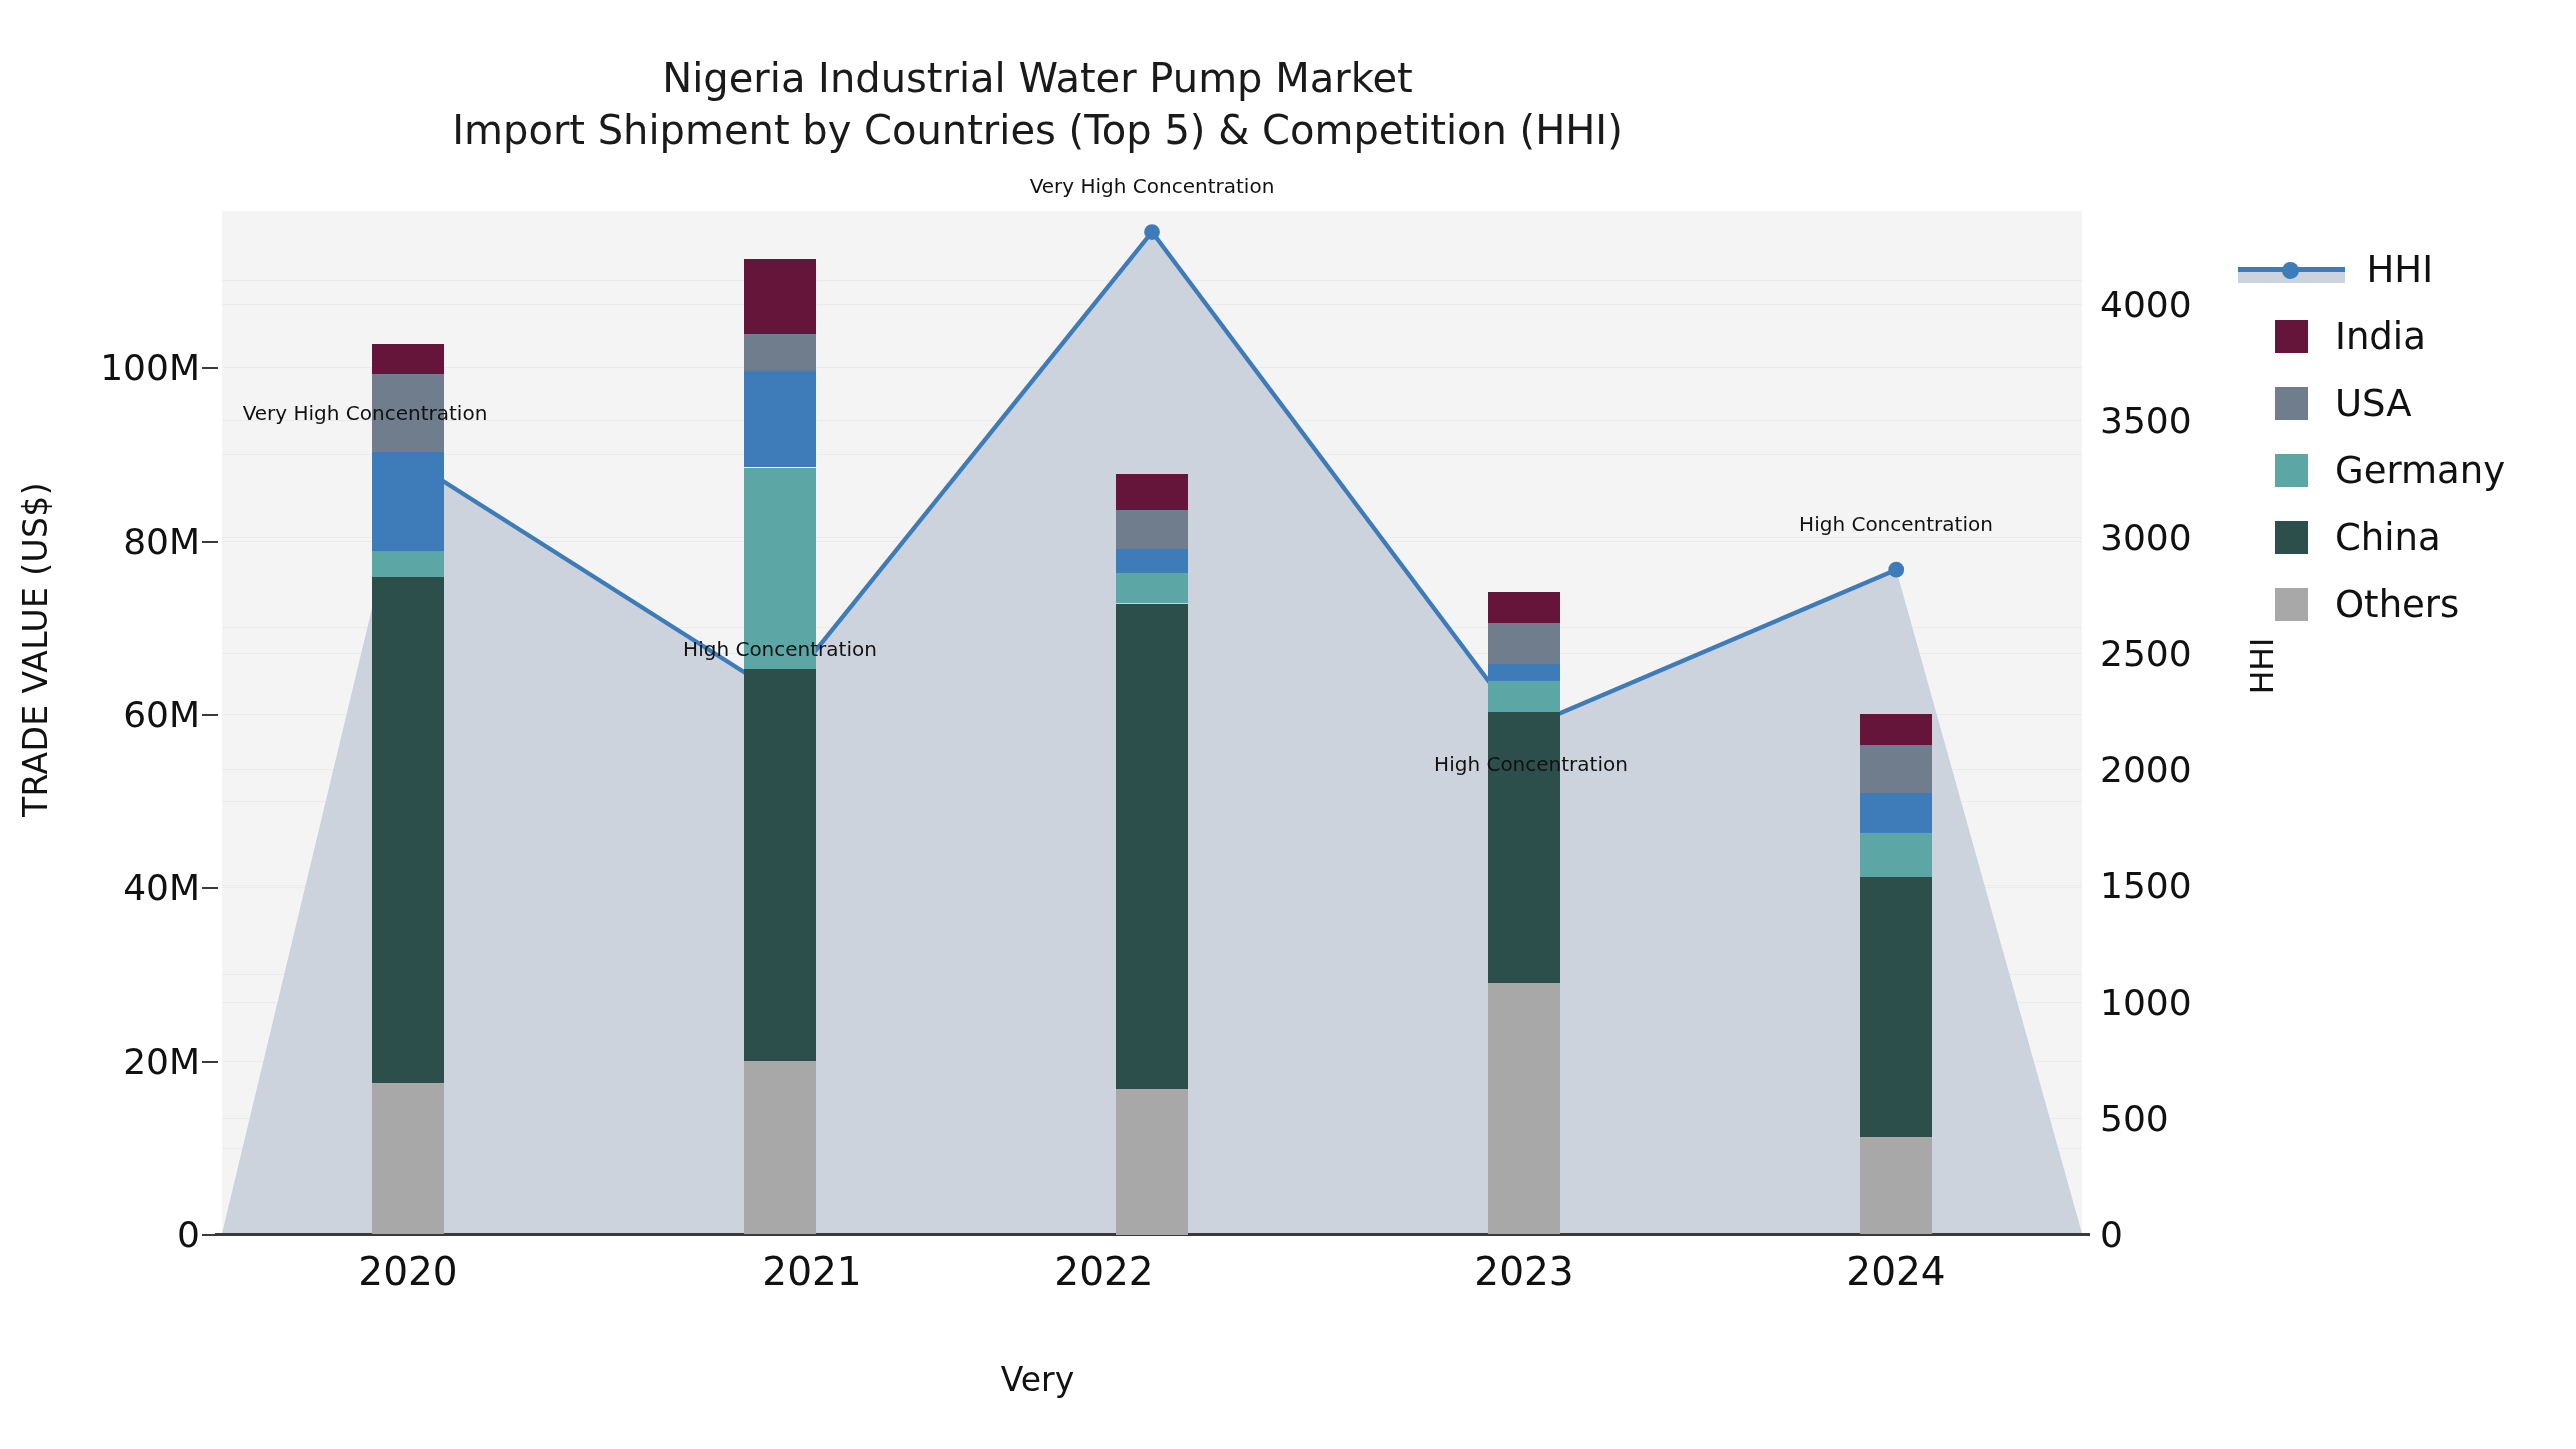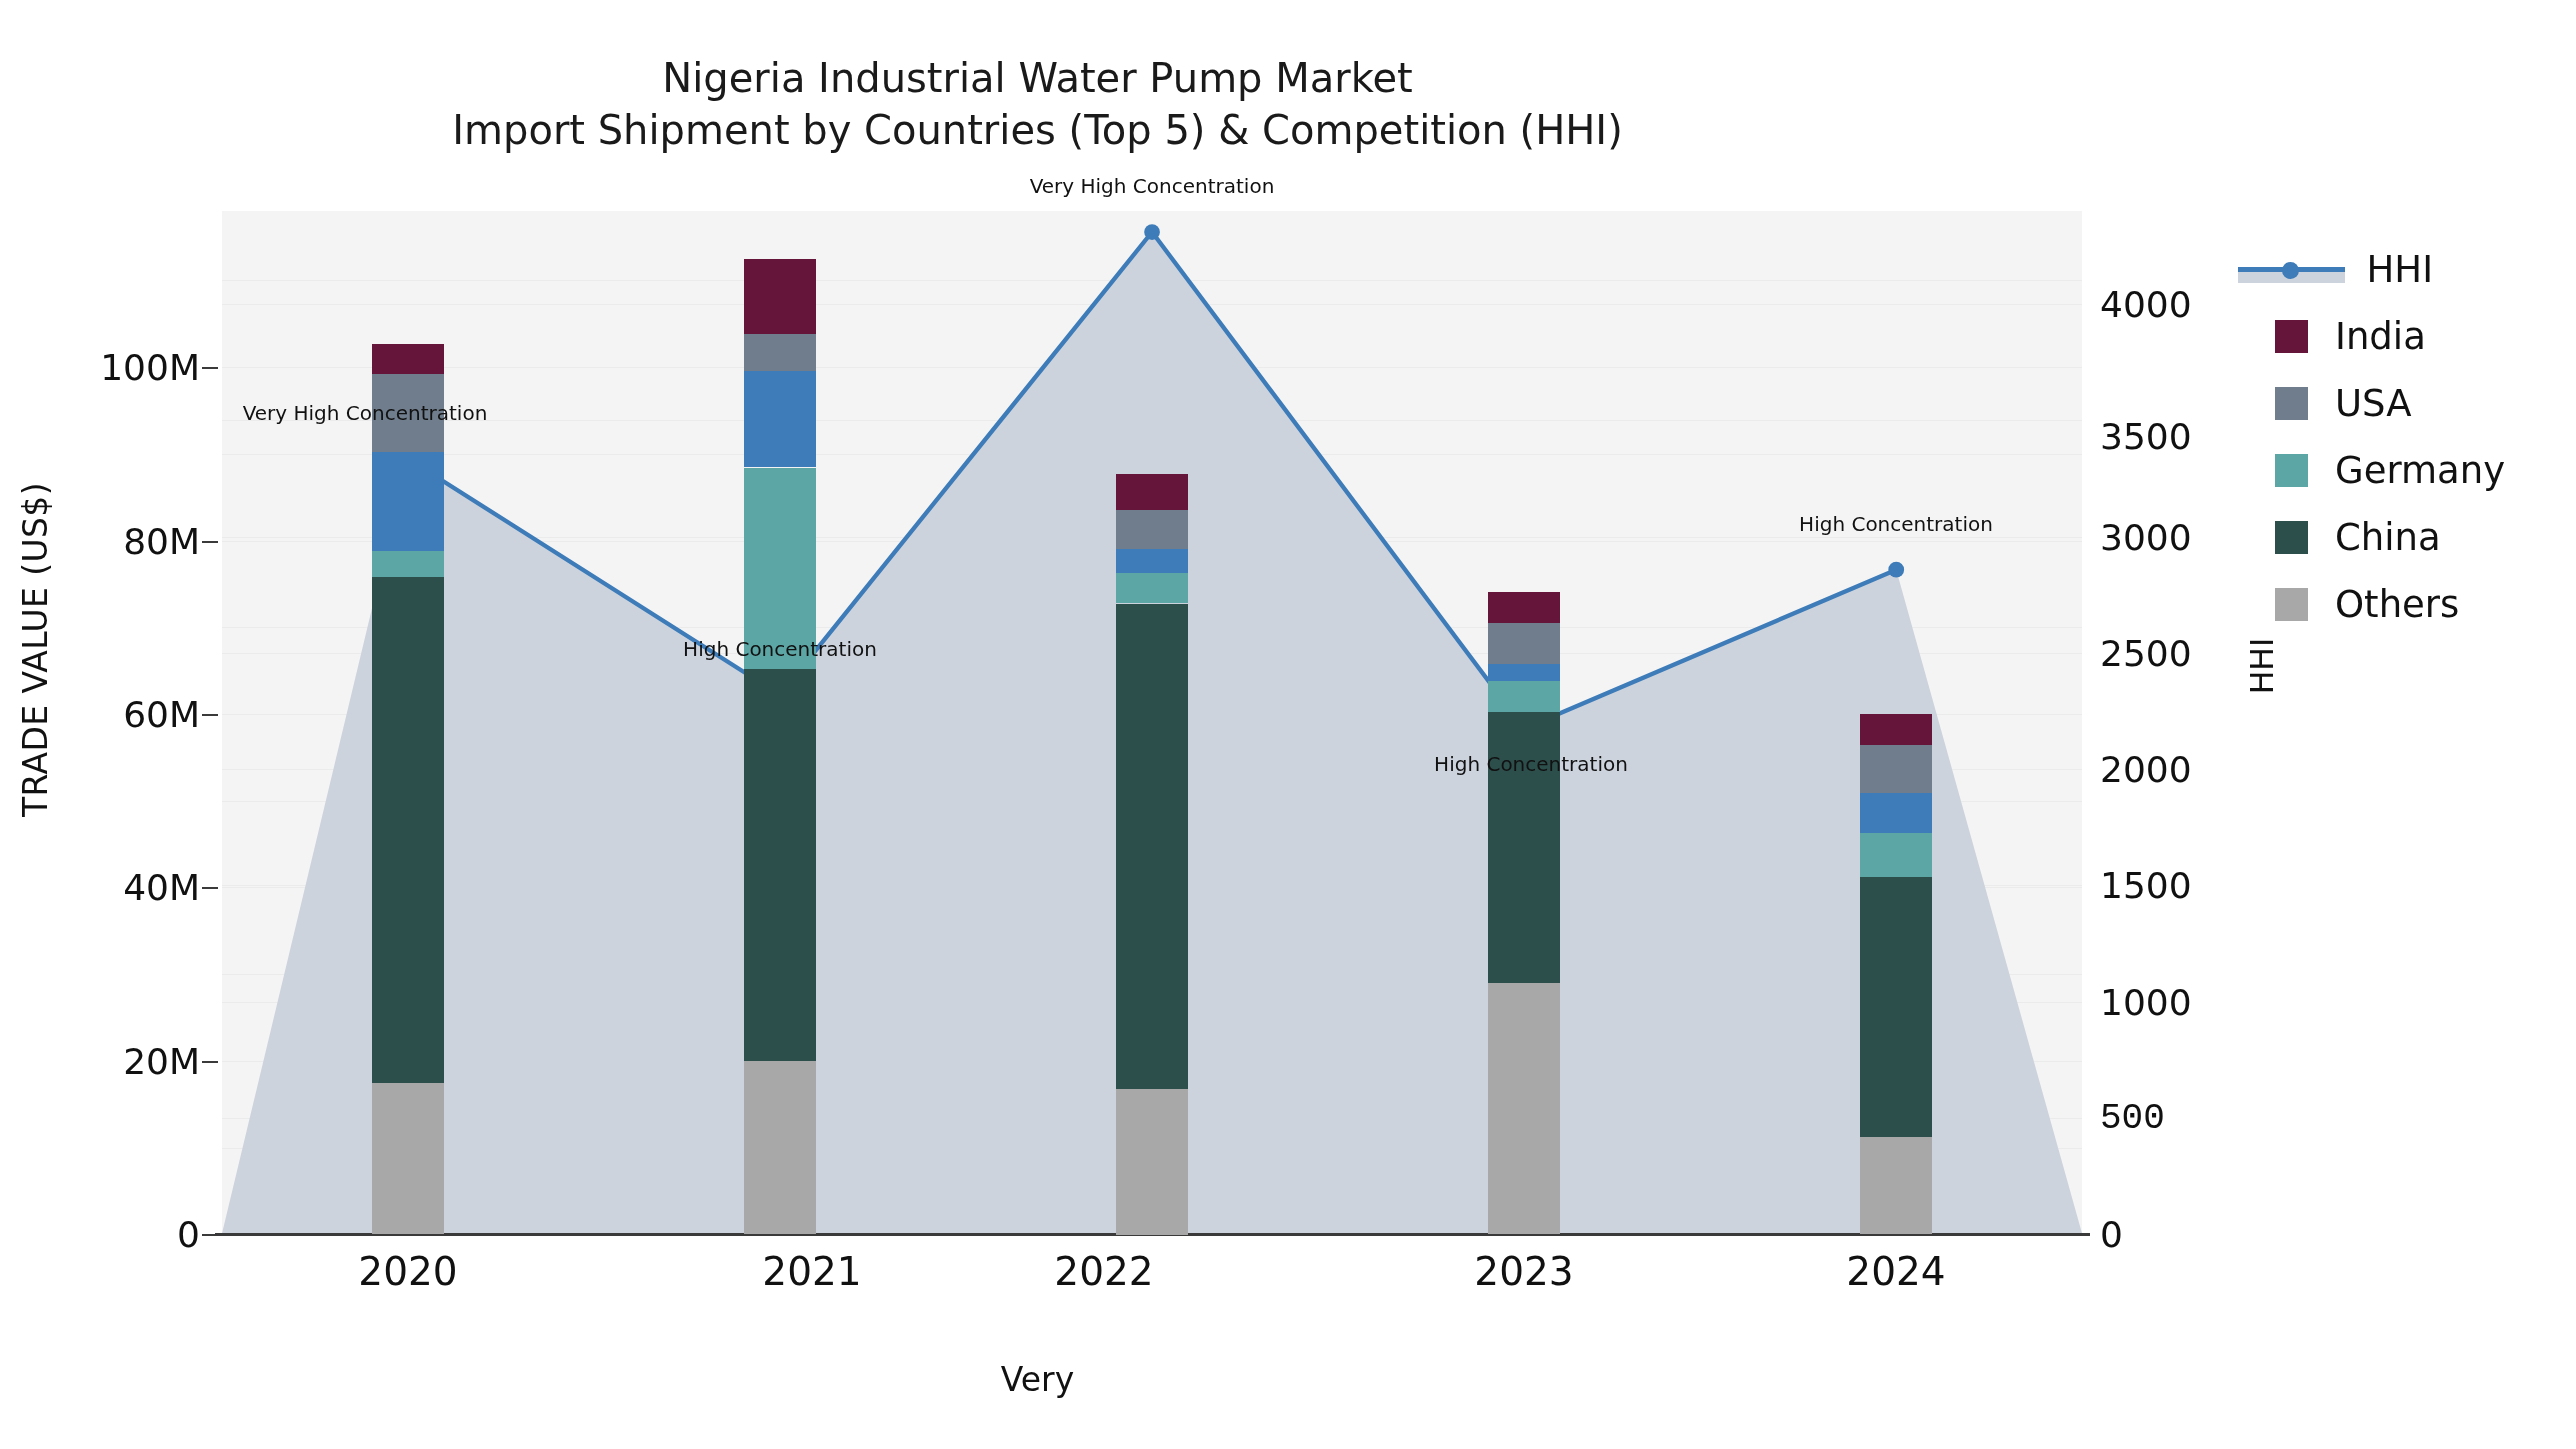--- a/index.html
+++ b/index.html
@@ -172,27 +172,27 @@
     <div class="ytickmark" style="top: 1061px;"></div>
     <div class="ytick" style="top: 887px;">40M</div>
     <div class="ytickmark" style="top: 887px;"></div>
     <div class="ytick" style="top: 714px;">60M</div>
     <div class="ytickmark" style="top: 714px;"></div>
     <div class="ytick" style="top: 541px;">80M</div>
     <div class="ytickmark" style="top: 541px;"></div>
     <div class="ytick" style="top: 367px;">100M</div>
     <div class="ytickmark" style="top: 367px;"></div>
     <div class="y2tick" style="top: 1234px;">0</div>
-    <div class="y2tick" style="top: 1118px; font-family: Liberation Mono, monospace;">500</div>
+    <div class="y2tick" style="top: 1118px;">500</div>
     <div class="y2tick" style="top: 1002px;">1000</div>
     <div class="y2tick" style="top: 885px;">1500</div>
     <div class="y2tick" style="top: 769px;">2000</div>
     <div class="y2tick" style="top: 653px;">2500</div>
     <div class="y2tick" style="top: 537px;">3000</div>
-    <div class="y2tick" style="top: 436px; text-align: right;">3500</div>
+    <div class="y2tick" style="top: 420px; text-align: right;">3500</div>
     <div class="y2tick" style="top: 304px;">4000</div>
     <div class="xtick" style="left: 408px;">2020</div>
     <div class="xtick" style="left: 780px; margin-left: 32px;">2021</div>
     <div class="xtick" style="left: 1104px;">2022</div>
     <div class="xtick" style="left: 1524px;">2023</div>
     <div class="xtick" style="left: 1896px;">2024</div>
   </div>
 
 
 </body></html>

